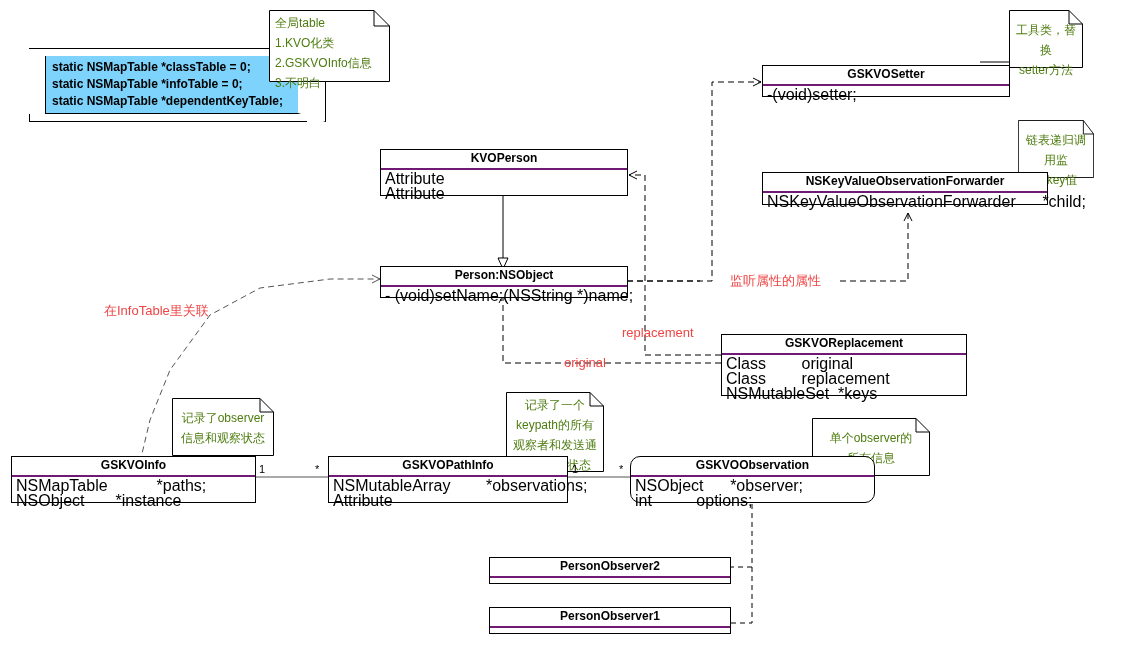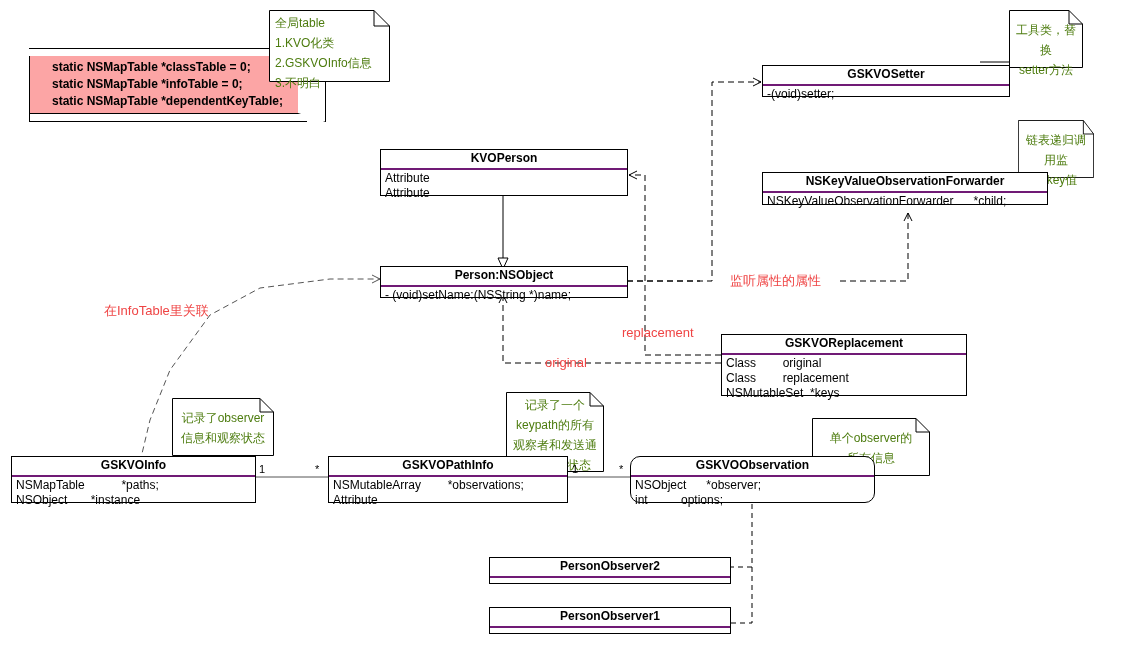--- a/index.html
+++ b/index.html
@@ -35,21 +35,21 @@
     font-weight: bold;
     font-size: 12px;
     line-height: 15px;
     padding: 1px 4px 2px 4px;
     border-bottom: 2px solid #701a75;
     color: #000;
     white-space: nowrap;
   }
   .uml-body {
     padding: 1px 4px 2px 4px;
-    font-size: 12px;
+    font-size: 16px;
     line-height: 15px;
     color: #000;
     min-height: 6px;
   }
   .uml-body .row {
     white-space: pre;
   }
   .uml-empty {
     min-height: 13px;
   }
@@ -85,28 +85,29 @@
   .mult {
     position: absolute;
     font-size: 11px;
     line-height: 11px;
     color: #000;
     white-space: nowrap;
   }
   .static-box {
     position: absolute;
     border: 1px solid #000;
-    background: #fca5a5;
+    background: #7dd3fc;
     box-sizing: border-box;
     font-size: 12px;
     font-weight: bold;
     line-height: 17px;
-    padding: 4px 22px;
+    padding: 4px 6px;
     color: #000;
     white-space: pre-line;
+    margin-left: 16px;
   }
 </style>
 </head>
 <body>
 
 <div id="canvas">
 
   <svg class="edges" viewBox="0 0 1133 645">
     <defs>
       <marker id="hollow-tri" markerWidth="14" markerHeight="14" refX="11" refY="6" orient="auto" markerUnits="userSpaceOnUse">
@@ -298,20 +299,20 @@
   </div>
 
   <div class="uml-class" style="left:489px; top:607px; width:242px; height:27px;">
     <div class="uml-title">PersonObserver1</div>
     <div class="uml-body uml-empty"></div>
   </div>
 
   <div class="label" style="left:104px; top:303px;">在InfoTable里关联</div>
   <div class="label" style="left:730px; top:273px;">监听属性的属性</div>
   <div class="label" style="left:622px; top:325px;">replacement</div>
-  <div class="label" style="left:545px; top:355px;">original</div>
+  <div class="label" style="left:564px; top:355px;">original</div>
 
   <div class="mult" style="left:259px; top:464px;">1</div>
   <div class="mult" style="left:315px; top:464px;">*</div>
   <div class="mult" style="left:572px; top:464px;">1</div>
   <div class="mult" style="left:619px; top:464px;">*</div>
 
 </div>
 
 </body></html>

